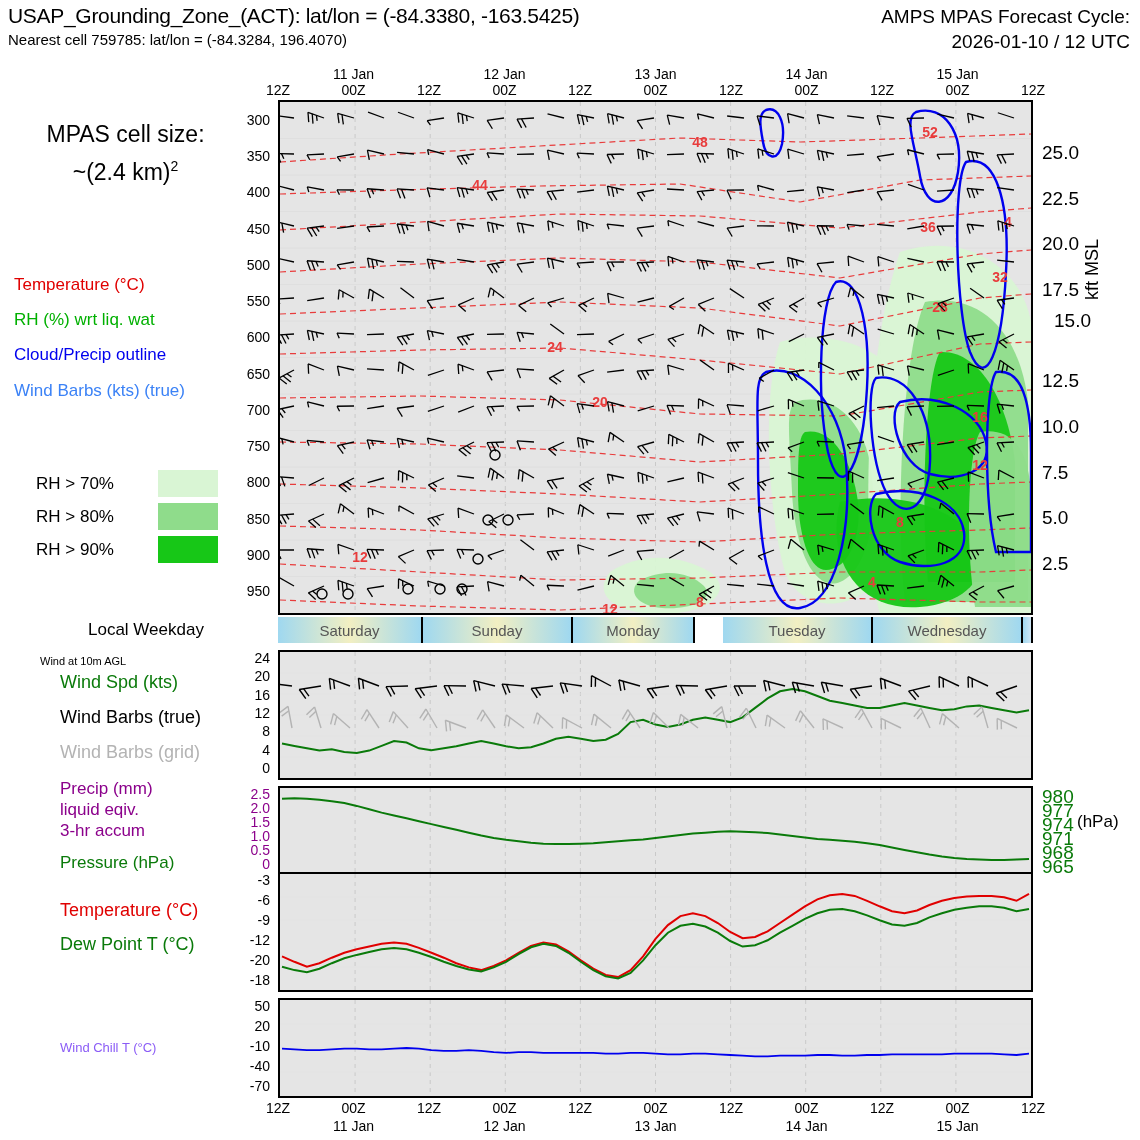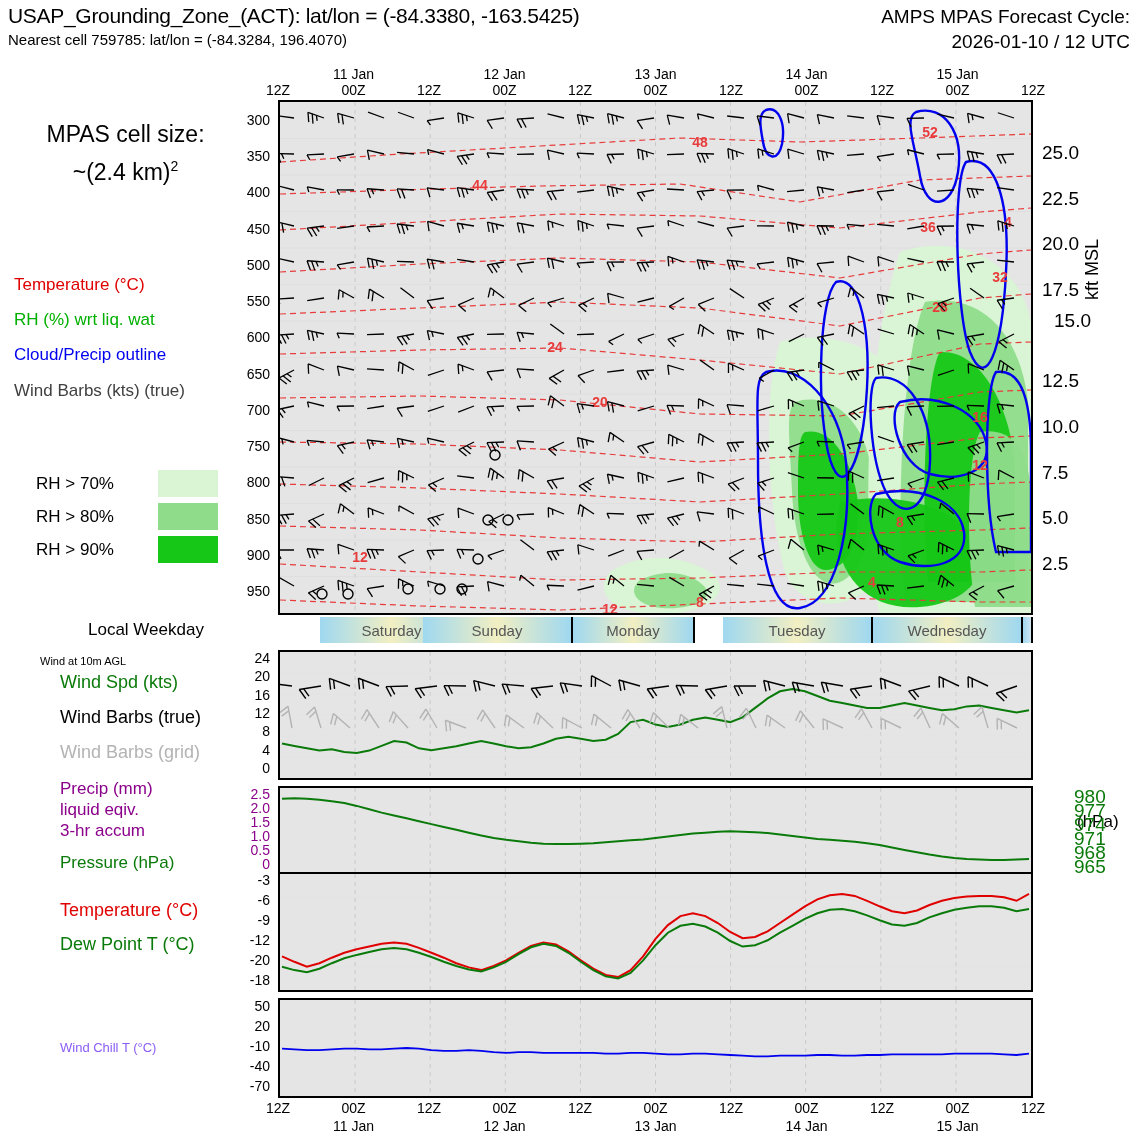--- a/index.html
+++ b/index.html
@@ -13,21 +13,21 @@
   #title-left{left:8px;top:4px;font-size:21px;letter-spacing:-0.3px;}
   #subtitle-left{left:8px;top:31px;font-size:15px;}
   #title-right{right:10px;top:4px;font-size:19px;text-align:right;line-height:25px;}
   
   #cellsize{left:18px;top:118px;font-size:23px;line-height:32px;text-align:center;width:215px;}
   #cellsize sup{font-size:14px;}
   .legendline{font-size:17px;}
   #leg-temp{left:14px;top:275px;color:#e00000;}
   #leg-rh{left:14px;top:310px;color:#00b000;}
   #leg-cloud{left:14px;top:345px;color:#0000ee;}
-  #leg-barb{left:14px;top:381px;color:#404040;}
+  #leg-barb{left:14px;top:381px;color:#3b82f6;}
   .rhkey{font-size:17px;}
   #rh70{left:36px;top:474px;}
   #rh80{left:36px;top:507px;}
   #rh90{left:36px;top:540px;}
   .rhswatch{width:60px;height:27px;}
   #sw70{left:158px;top:470px;background:#d9f5d4;}
   #sw80{left:158px;top:503px;background:#8fdc8b;}
   #sw90{left:158px;top:536px;background:#17c717;}
   #lbl-localweekday{left:88px;top:620px;font-size:17px;}
   #lbl-wind10m{left:40px;top:655px;font-size:11px;}
@@ -1796,21 +1796,21 @@
     <div class="abs ytick-r" style="top: 179px; left: 4px;">17.5</div>
     <div class="abs ytick-r" style="top: 210px; left: 4px; margin-left: 12px;">15.0</div>
     <div class="abs ytick-r" style="top: 270.333px; left: 4px;">12.5</div>
     <div class="abs ytick-r" style="top: 316px; left: 4px;">10.0</div>
     <div class="abs ytick-r" style="top: 361.667px; left: 4px;">7.5</div>
     <div class="abs ytick-r" style="top: 407.333px; left: 4px;">5.0</div>
     <div class="abs ytick-r" style="top: 453px; left: 4px;">2.5</div>
   </div>
 
 <div class="abs weekday-band" id="weekday-band">
-    <div class="wd-cell" style="left: 0px; width: 145px; background: linear-gradient(to right, rgb(159, 216, 240), rgb(242, 239, 194), rgb(159, 216, 240)); margin-left: 42px;">Saturday</div>
+    <div class="wd-cell" style="left: 0px; width: 145px; background: linear-gradient(to right, rgb(159, 216, 240), rgb(242, 239, 194), rgb(159, 216, 240));">Saturday</div>
     <div class="wd-cell" style="left: 145px; width: 150px; background: linear-gradient(to right, rgb(159, 216, 240), rgb(242, 239, 194), rgb(159, 216, 240));">Sunday</div>
     <div class="wd-cell" style="left: 295px; width: 122px; background: linear-gradient(to right, rgb(159, 216, 240), rgb(242, 239, 194), rgb(159, 216, 240));">Monday</div>
     <div class="wd-cell" style="left: 445px; width: 150px; background: linear-gradient(to right, rgb(159, 216, 240), rgb(242, 239, 194), rgb(159, 216, 240));">Tuesday</div>
     <div class="wd-cell" style="left: 595px; width: 150px; background: linear-gradient(to right, rgb(159, 216, 240), rgb(242, 239, 194), rgb(159, 216, 240));">Wednesday</div>
     <div class="wd-cell" style="left: 745px; width: 10px; background: linear-gradient(to right, rgb(159, 216, 240), rgb(207, 230, 245));"></div>
   </div>
 
 <div class="abs panel" id="panel-wind">
   <svg id="svg-wind" width="751" height="126" viewBox="0 0 751 126">
       <line x1="75.1" y1="0" x2="75.1" y2="126" stroke="#c9c9c9" stroke-width="1" stroke-dasharray="4,4"></line>
@@ -2115,21 +2115,21 @@
     </svg>
 </div>
 <div class="abs" id="precip-y-left" style="left:230px;top:786px;width:44px;height:90px;">
     <div class="abs ytick" style="top: 0px; left: 0px; color: rgb(139, 0, 139);">2.5</div>
     <div class="abs ytick" style="top: 14px; left: 0px; color: rgb(139, 0, 139);">2.0</div>
     <div class="abs ytick" style="top: 28px; left: 0px; color: rgb(139, 0, 139);">1.5</div>
     <div class="abs ytick" style="top: 42px; left: 0px; color: rgb(139, 0, 139);">1.0</div>
     <div class="abs ytick" style="top: 56px; left: 0px; color: rgb(139, 0, 139);">0.5</div>
     <div class="abs ytick" style="top: 70px; left: 0px; color: rgb(139, 0, 139);">0</div>
   </div>
-<div class="abs" id="precip-y-right" style="left:1070px;top:786px;width:46px;height:90px;">
+<div class="abs" id="precip-y-right" style="left:1038px;top:786px;width:46px;height:90px;">
     <div class="abs ytick-r" style="top: 0px; left: 4px; color: rgb(10, 122, 10);">980</div>
     <div class="abs ytick-r" style="top: 14px; left: 4px; color: rgb(10, 122, 10);">977</div>
     <div class="abs ytick-r" style="top: 28px; left: 4px; color: rgb(10, 122, 10);">974</div>
     <div class="abs ytick-r" style="top: 42px; left: 4px; color: rgb(10, 122, 10);">971</div>
     <div class="abs ytick-r" style="top: 56px; left: 4px; color: rgb(10, 122, 10);">968</div>
     <div class="abs ytick-r" style="top: 70px; left: 4px; color: rgb(10, 122, 10);">965</div>
   </div>
 
 <div class="abs panel" id="panel-temp">
   <svg id="svg-temp" width="751" height="116" viewBox="0 0 751 116">

